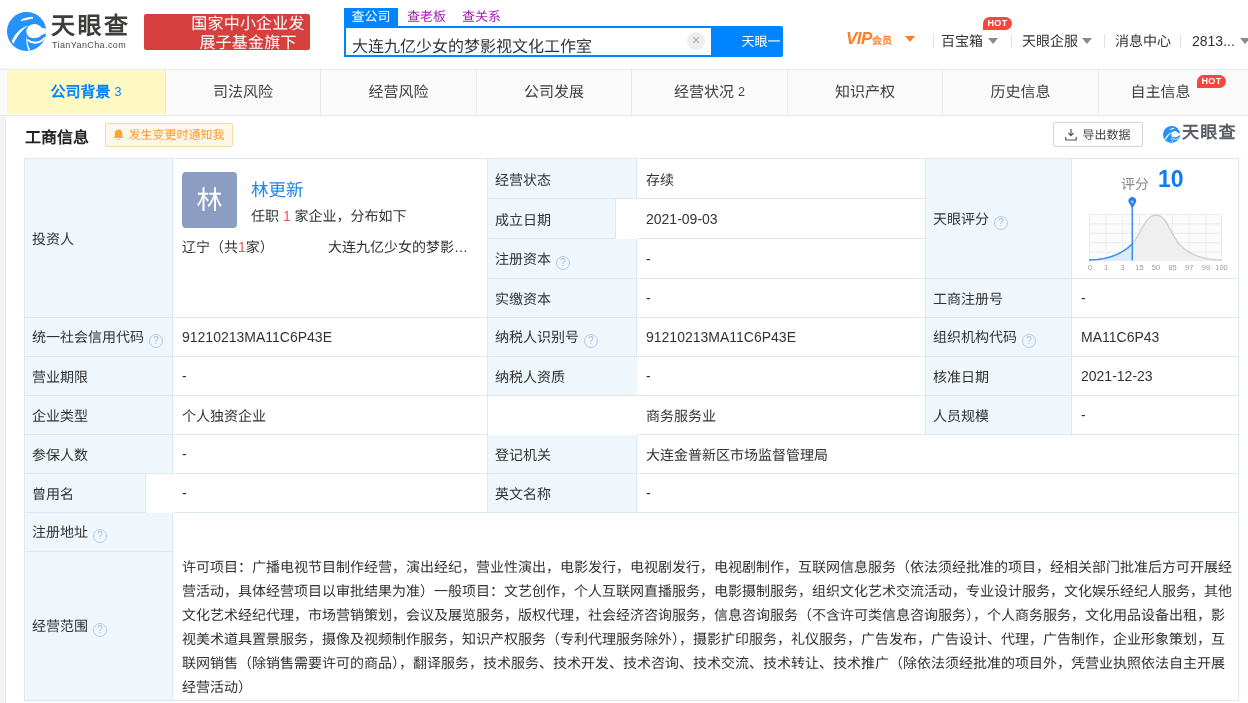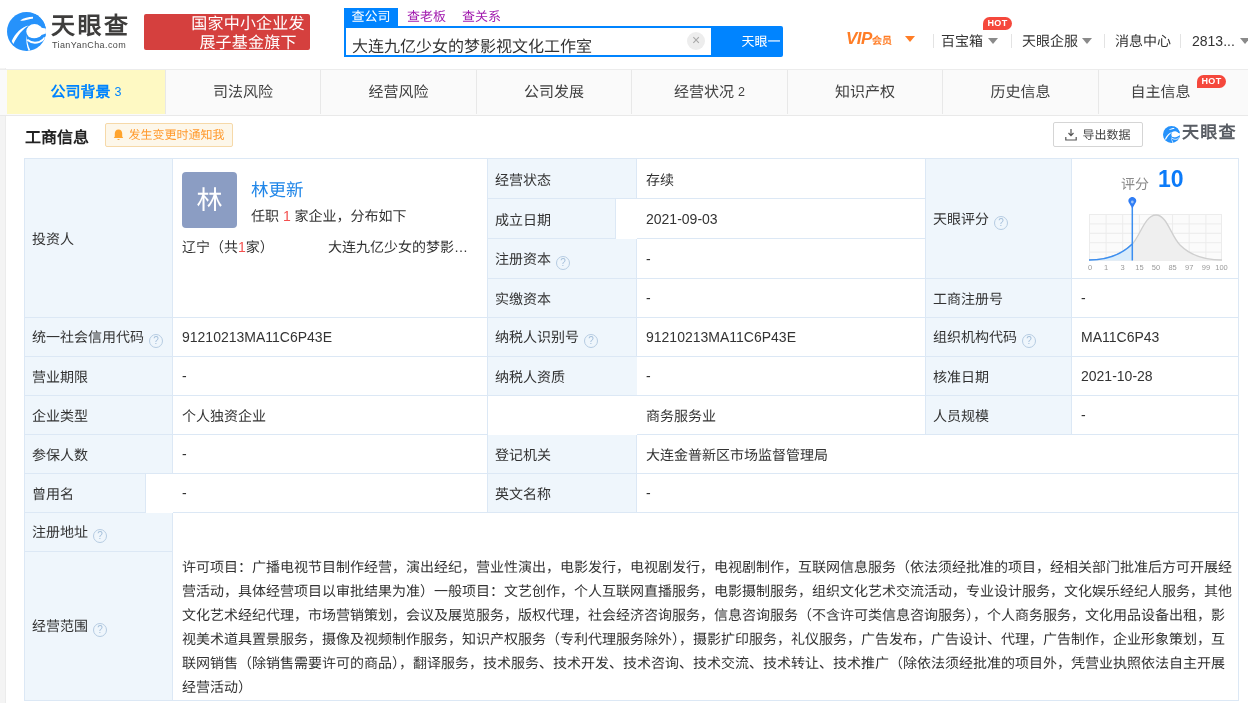--- a/index.html
+++ b/index.html
@@ -209,21 +209,21 @@
   <div class="lb" style="left:463px;top:198px;width:157px;height:39px">
       <span class="t">纳税人资质</span>
     </div>
   <div class="vl" style="left:612px;top:198px;width:289px;height:39px">
       <span class="t">-</span>
     </div>
   <div class="lb" style="left:901px;top:198px;width:146px;height:39px">
       <span class="t">核准日期</span>
     </div>
   <div class="vl nbr" style="left:1047px;top:198px;width:166px;height:39px">
-      <span class="t">2021-10-28</span>
+      <span class="t">2021-12-23</span>
     </div>
 
   <div class="lb" style="left:0;top:237px;width:148px;height:39px">
       <span class="t">企业类型</span>
     </div>
   <div class="vl" style="left:148px;top:237px;width:315px;height:39px">
       <span class="t">个人独资企业</span>
     </div>
   <div class="vl" style="left:612px;top:237px;width:289px;height:39px">
       <span class="t">商务服务业</span>

